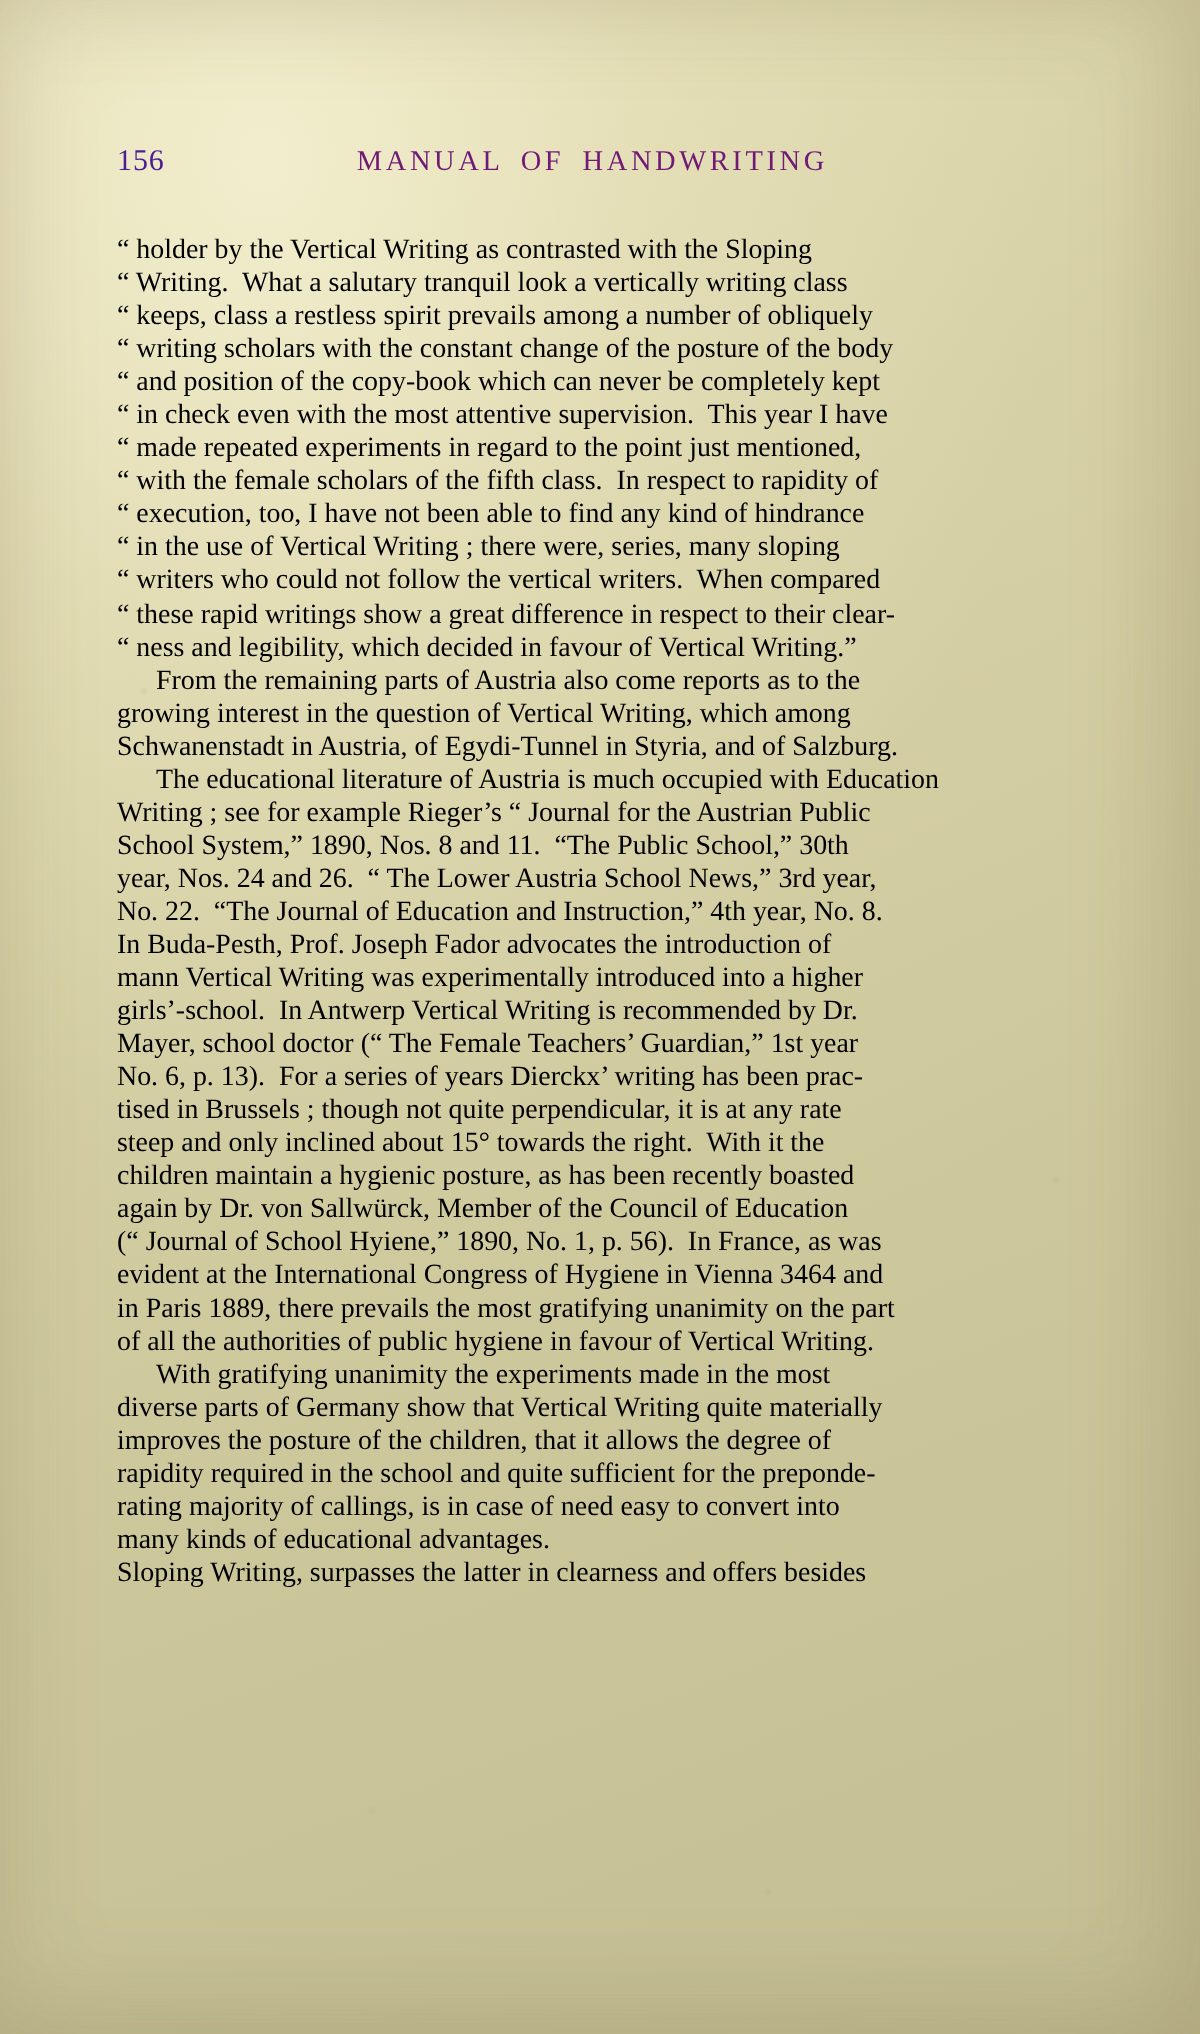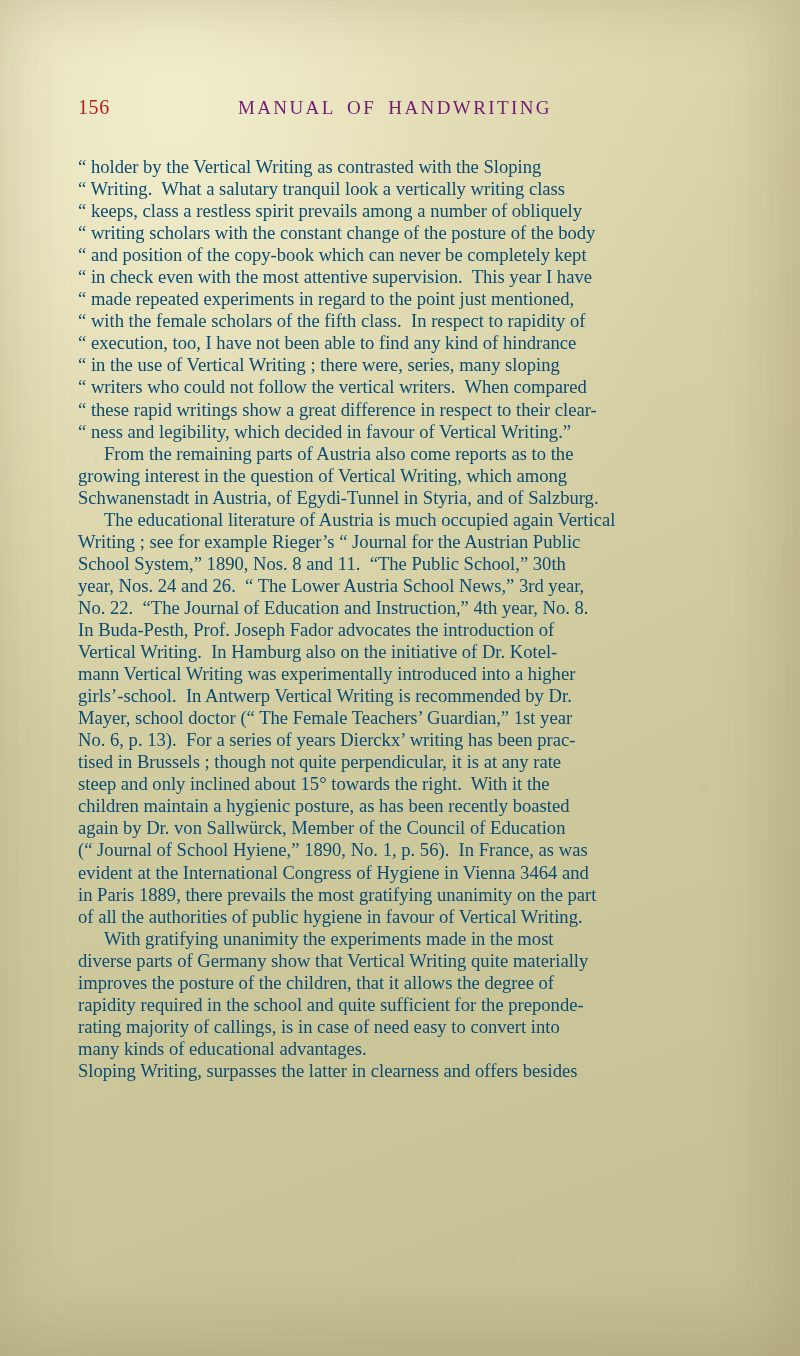--- a/index.html
+++ b/index.html
@@ -61,41 +61,41 @@
   
   .head {
     display: flex;
     align-items: baseline;
     margin-top: 96px;
     height: 26px;
   }
   .folio {
     font-size: 20px;
     letter-spacing: 0.6px;
-    color: #b91c1c;
+    color: #4c1d95;
   }
   .head-title {
     flex: 1;
     text-align: center;
     font-size: 19px;
     letter-spacing: 2.4px;
     word-spacing: 5px;
     color: #701a75;
     padding-right: 42px;
   }
 
   
   .body-block {
     margin-top: 34px;
   }
   .line {
     font-size: 18.6px;
     line-height: 22.05px;
     white-space: pre;
-    color: #0c4a6e;
+    color: #000000;
   }
   
   .line.j {
     display: block;
   }
   .indent {
     padding-left: 26px;
   }
 </style>
 </head>
@@ -127,27 +127,26 @@
         <div class="line j">“ these rapid writings show a great difference in respect to their clear-</div>
         <div class="line j">“ ness and legibility, which decided in favour of Vertical Writing.”</div>
       </div>
     <div id="paragraph-list">
         <div>
           <div class="line j indent">From the remaining parts of Austria also come reports as to the</div>
           <div class="line j">growing interest in the question of Vertical Writing, which among</div>
           <div class="line j">Schwanenstadt in Austria, of Egydi-Tunnel in Styria, and of Salzburg.</div>
         </div>
         <div>
-          <div class="line j indent">The educational literature of Austria is much occupied again Vertical</div>
+          <div class="line j indent">The educational literature of Austria is much occupied with Education</div>
           <div class="line j">Writing ; see for example Rieger’s “ Journal for the Austrian Public</div>
           <div class="line j">School System,” 1890, Nos. 8 and 11.  “The Public School,” 30th</div>
           <div class="line j">year, Nos. 24 and 26.  “ The Lower Austria School News,” 3rd year,</div>
           <div class="line j">No. 22.  “The Journal of Education and Instruction,” 4th year, No. 8.</div>
           <div class="line j">In Buda-Pesth, Prof. Joseph Fador advocates the introduction of</div>
-          <div class="line j">Vertical Writing.  In Hamburg also on the initiative of Dr. Kotel-</div>
           <div class="line j">mann Vertical Writing was experimentally introduced into a higher</div>
           <div class="line j">girls’-school.  In Antwerp Vertical Writing is recommended by Dr.</div>
           <div class="line j">Mayer, school doctor (“ The Female Teachers’ Guardian,” 1st year</div>
           <div class="line j">No. 6, p. 13).  For a series of years Dierckx’ writing has been prac-</div>
           <div class="line j">tised in Brussels ; though not quite perpendicular, it is at any rate</div>
           <div class="line j">steep and only inclined about 15° towards the right.  With it the</div>
           <div class="line j">children maintain a hygienic posture, as has been recently boasted</div>
           <div class="line j">again by Dr. von Sallwürck, Member of the Council of Education</div>
           <div class="line j">(“ Journal of School Hyiene,” 1890, No. 1, p. 56).  In France, as was</div>
           <div class="line j">evident at the International Congress of Hygiene in Vienna 3464 and</div>

